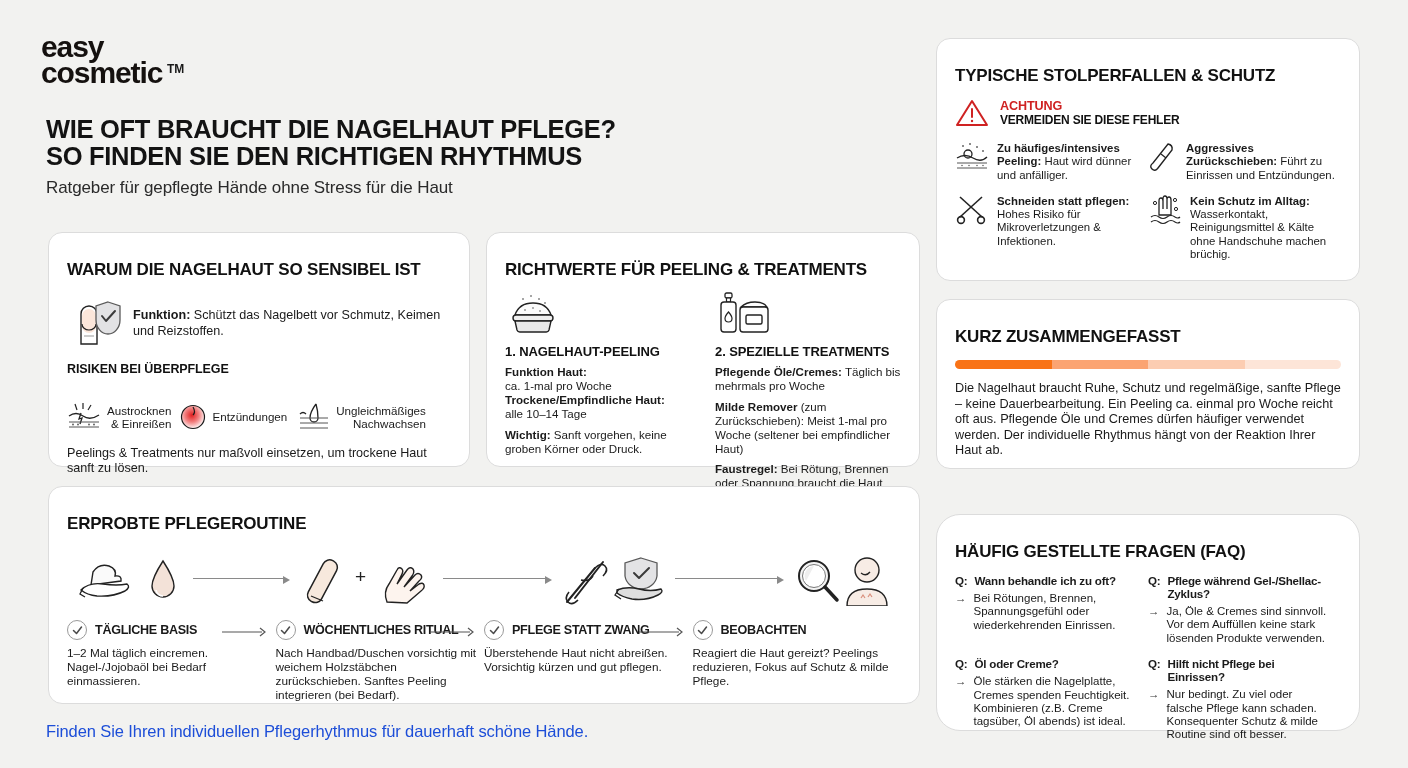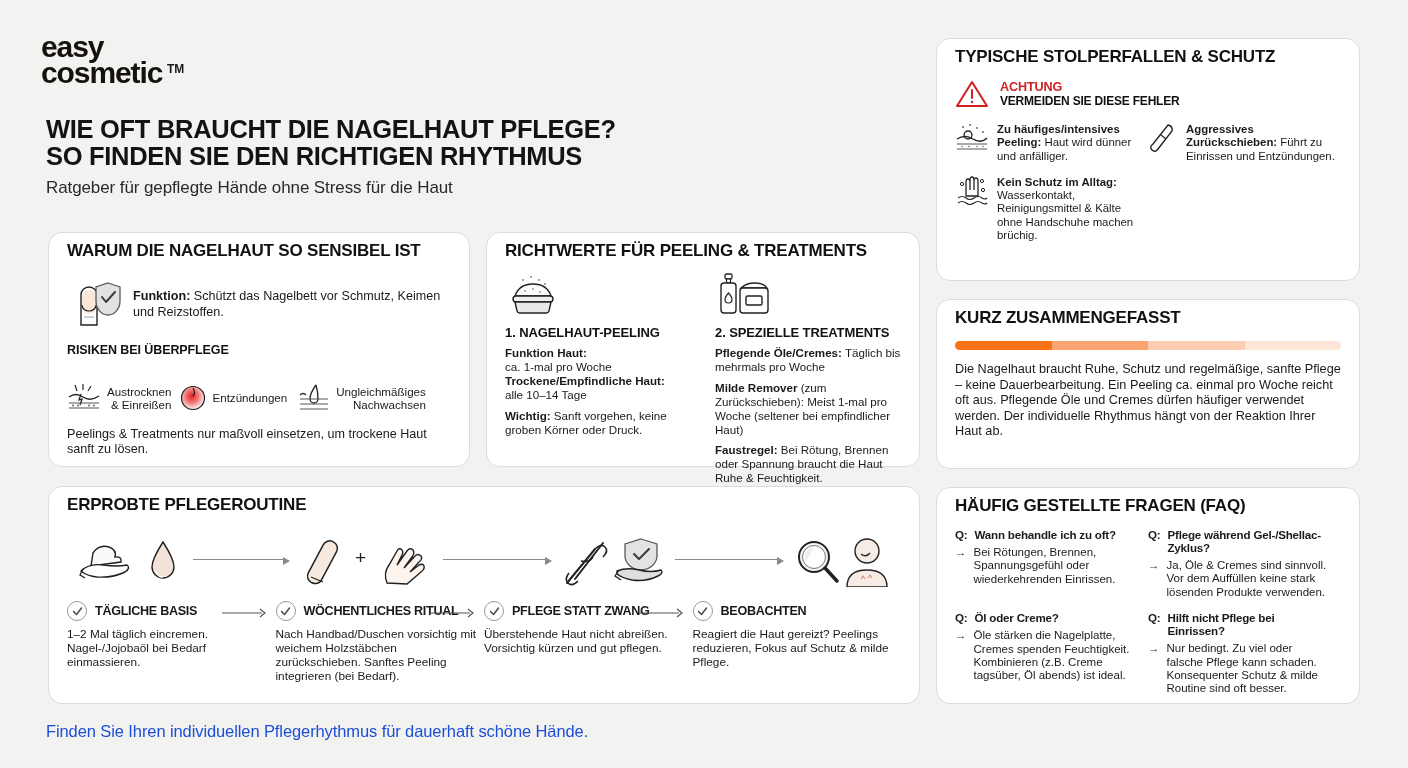--- a/index.html
+++ b/index.html
@@ -38,23 +38,23 @@
     font-size: 17px; font-weight: bold; letter-spacing: -0.2px;
     color: #111; text-transform: uppercase;
   }
   .card h3 { font-size: 12.5px; font-weight: bold; letter-spacing: -0.1px; color:#111; }
 
   #card-sensibel { left: 48px; top: 232px; width: 422px; height: 235px; }
   #card-richtwerte { left: 486px; top: 232px; width: 434px; height: 235px; }
   #card-routine { left: 48px; top: 486px; width: 872px; height: 218px; }
   #card-stolper { left: 936px; top: 38px; width: 424px; height: 243px; }
   #card-kurz { left: 936px; top: 299px; width: 424px; height: 170px; }
-  #card-faq { left: 936px; top: 487px; width: 424px; height: 217px; }
-
-  .pad { padding: 8px 18px; }
+  #card-faq { left: 936px; top: 514px; width: 424px; height: 217px; border-radius: 24px; }
+
+  .pad { padding: 27px 18px; }
   .b { font-weight: bold; }
 
   
   .func-row { display: flex; align-items: flex-start; gap: 10px; margin-top: 14px; }
   .func-text { font-size: 12.6px; line-height: 15.5px; padding-top: 14px; }
   .risk-title { margin-top: 16px; }
   .risk-row { display: flex; gap: 9px; margin-top: 26px; align-items: center; text-align: right; }
   .risk-item { display: flex; align-items: center; gap: 6px; }
   .risk-label { font-size: 11.6px; line-height: 13.4px; }
   .closing { margin-top: 14px; font-size: 12.6px; line-height: 15.4px; }
@@ -447,20 +447,33 @@
             <svg width="30" height="30" viewBox="0 0 30 30">
               <path d="M20 2 q5 1 4 6 l-14 18 q-3 4 -6 1 q-3 -3 1 -6 Z" fill="#fff" stroke="#222" stroke-width="1.4"></path>
               <line x1="13" y1="12" x2="18" y2="16" stroke="#222" stroke-width="1.2"></line>
             </svg>
           </span>
           <div class="mistake-txt">
             <span class="b">Aggressives Zurückschieben:</span><span> Führt zu Einrissen und Entzündungen.</span>
           </div>
         </div>
 
+        <div class="mistake">
+          <span>
+            <svg width="34" height="30" viewBox="0 0 34 30">
+              <line x1="5" y1="2" x2="27" y2="22" stroke="#222" stroke-width="1.6"></line>
+              <line x1="27" y1="2" x2="5" y2="22" stroke="#222" stroke-width="1.6"></line>
+              <circle cx="6" cy="25" r="3.4" fill="none" stroke="#222" stroke-width="1.6"></circle>
+              <circle cx="26" cy="25" r="3.4" fill="none" stroke="#222" stroke-width="1.6"></circle>
+            </svg>
+          </span>
+          <div class="mistake-txt">
+            <span class="b">Schneiden statt pflegen:</span><span> Hohes Risiko für Mikroverletzungen &amp; Infektionen.</span>
+          </div>
+        </div>
 
         <div class="mistake">
           <span>
             <svg width="34" height="30" viewBox="0 0 34 30">
               <path d="M11 20 L11 6 q0 -3 2 -3 q2 0 2 3 L15 14 L15 4 q0 -3 2 -3 q2 0 2 3 L19 14 L19 5 q0 -3 2 -3 q2 0 2 3 L23 20 Z" fill="#fff" stroke="#222" stroke-width="1.3"></path>
               <circle cx="7" cy="8" r="1.6" fill="none" stroke="#222" stroke-width="1"></circle>
               <circle cx="27" cy="5" r="1.6" fill="none" stroke="#222" stroke-width="1"></circle>
               <circle cx="28" cy="14" r="1.6" fill="none" stroke="#222" stroke-width="1"></circle>
               <path d="M3 22 q4 -3 8 0 q4 3 8 0 q4 -3 8 0 q3 2 5 0" fill="none" stroke="#222" stroke-width="1.2"></path>
               <path d="M3 27 q4 -3 8 0 q4 3 8 0 q4 -3 8 0 q3 2 5 0" fill="none" stroke="#222" stroke-width="1.2"></path>

